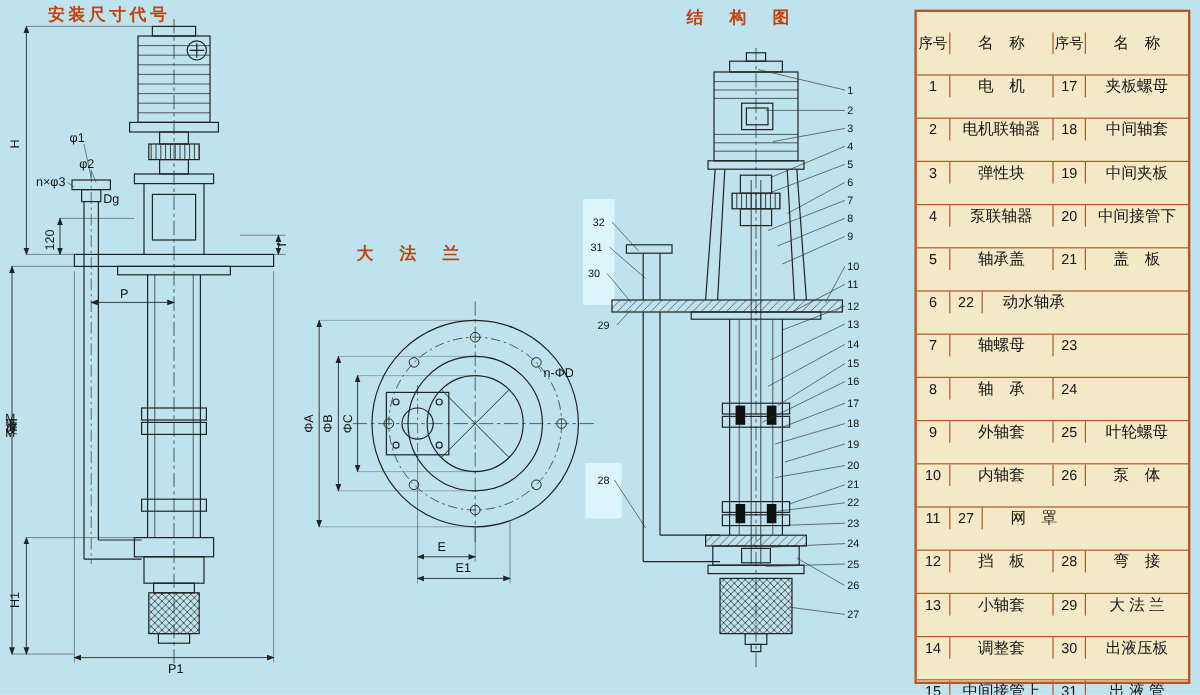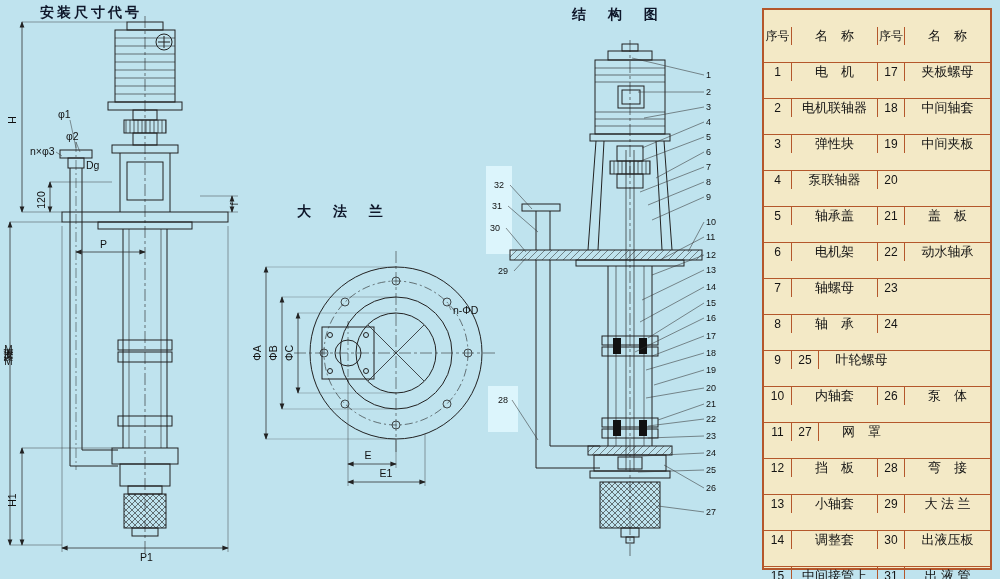--- a/index.html
+++ b/index.html
@@ -3,21 +3,21 @@
 <meta charset="utf-8">
 <style>
   html,body{margin:0;padding:0;}
   .canvas{
     position:relative;width:1000px;height:579px;
     background:#bfe3ee;overflow:hidden;
     font-family:"Liberation Sans","DejaVu Sans",sans-serif;
     color:#111;
   }
   .canvas svg{position:absolute;}
-  .dwg-title{position:absolute;font-size:14px;font-weight:600;letter-spacing:3px;color:#0f172a;}
+  .dwg-title{position:absolute;font-size:14px;font-weight:600;letter-spacing:3px;color:#c2410c;}
   .dwg-title.wide{letter-spacing:9px;}
   .vlabel{
     position:absolute;left:1px;top:340px;
     writing-mode:vertical-rl;text-orientation:upright;
     font-size:10px;letter-spacing:1px;color:#111;
   }
   svg text{fill:#111;font-family:"Liberation Sans","DejaVu Sans",sans-serif;}
   .dim-t{font-size:10.5px;}
   .num-t{font-size:9px;}
   
@@ -302,45 +302,46 @@
     <div class="tr">
         <div class="td num">3</div>
         <div class="td name">弹性块</div>
         <div class="td num">19</div>
         <div class="td name">中间夹板</div>
       </div>
     <div class="tr">
         <div class="td num">4</div>
         <div class="td name">泵联轴器</div>
         <div class="td num">20</div>
+        <div class="td name">中间接管下</div>
       </div>
     <div class="tr">
         <div class="td num">5</div>
         <div class="td name">轴承盖</div>
         <div class="td num">21</div>
         <div class="td name">盖　板</div>
       </div>
     <div class="tr">
         <div class="td num">6</div>
-        <div class="td name">电机架</div>
         <div class="td num">22</div>
         <div class="td name">动水轴承</div>
       </div>
     <div class="tr">
         <div class="td num">7</div>
         <div class="td name">轴螺母</div>
         <div class="td num">23</div>
       </div>
     <div class="tr">
         <div class="td num">8</div>
         <div class="td name">轴　承</div>
         <div class="td num">24</div>
       </div>
     <div class="tr">
         <div class="td num">9</div>
+        <div class="td name">外轴套</div>
         <div class="td num">25</div>
         <div class="td name">叶轮螺母</div>
       </div>
     <div class="tr">
         <div class="td num">10</div>
         <div class="td name">内轴套</div>
         <div class="td num">26</div>
         <div class="td name">泵　体</div>
       </div>
     <div class="tr">

